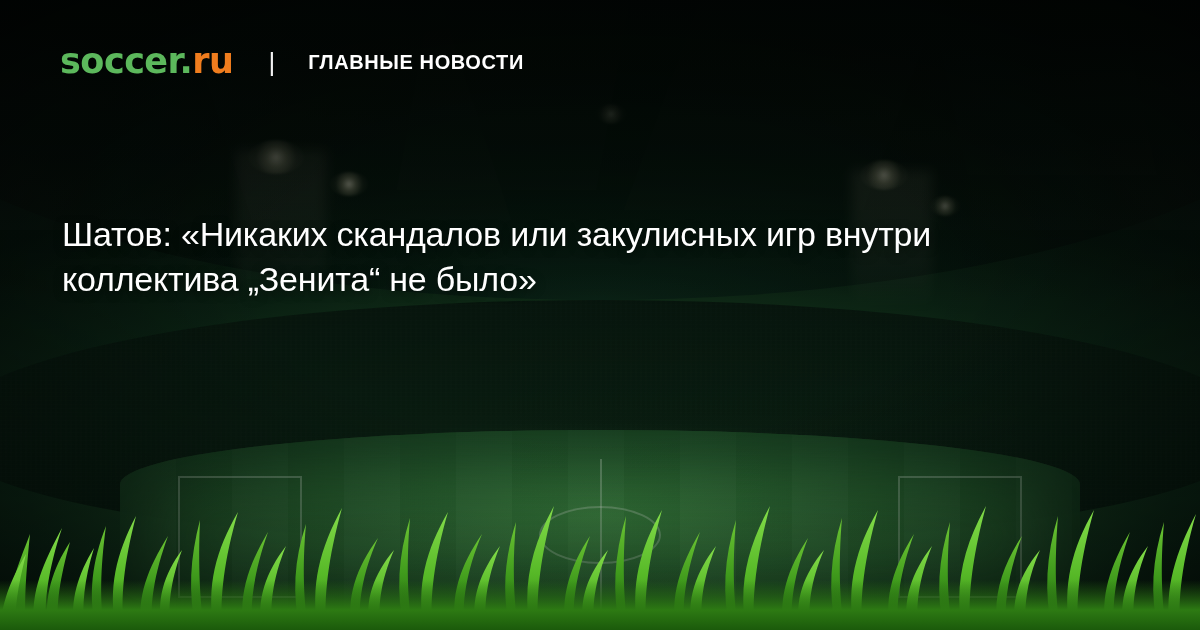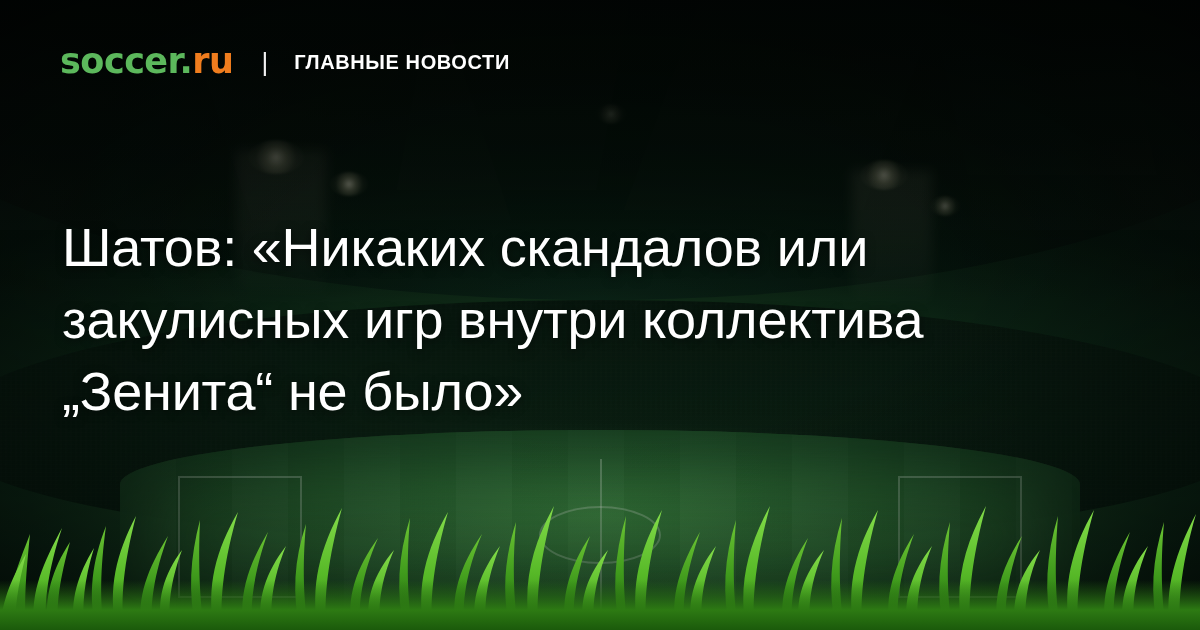--- a/index.html
+++ b/index.html
@@ -136,21 +136,21 @@
   }
   .grass svg { display: block; width: 100%; height: 100%; }
 
   
   .header {
     position: absolute;
     top: 44px;
     left: 60px;
     display: flex;
     align-items: center;
-    gap: 8px;
+    gap: 15px;
   }
   .logo {
     font-size: 35px;
     font-weight: bold;
     letter-spacing: -0.5px;
     line-height: 1;
     font-family: "DejaVu Sans", sans-serif;
   }
   .logo .soccer { color: #5cb85c; }
   .logo .dot { color: #5cb85c; }
@@ -171,21 +171,21 @@
     font-family: "Liberation Sans", sans-serif;
   }
 
   
   .title {
     position: absolute;
     top: 212px;
     left: 62px;
     width: 1000px;
     color: #ffffff;
-    font-size: 54px;
+    font-size: 34px;
     line-height: 1.33;
     font-weight: normal;
     font-family: "Liberation Sans", sans-serif;
     text-shadow: 0 2px 10px rgba(0,0,0,0.55);
     letter-spacing: -0.2px;
   }
 </style>
 </head>
 <body>
 

